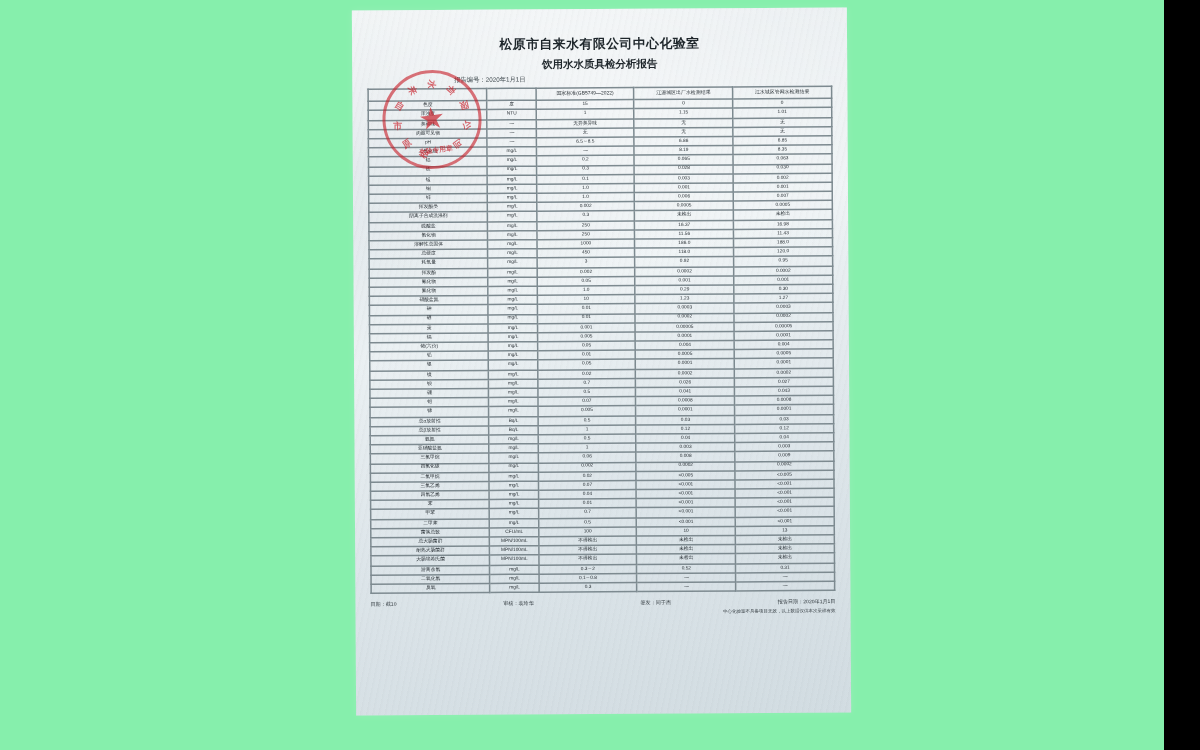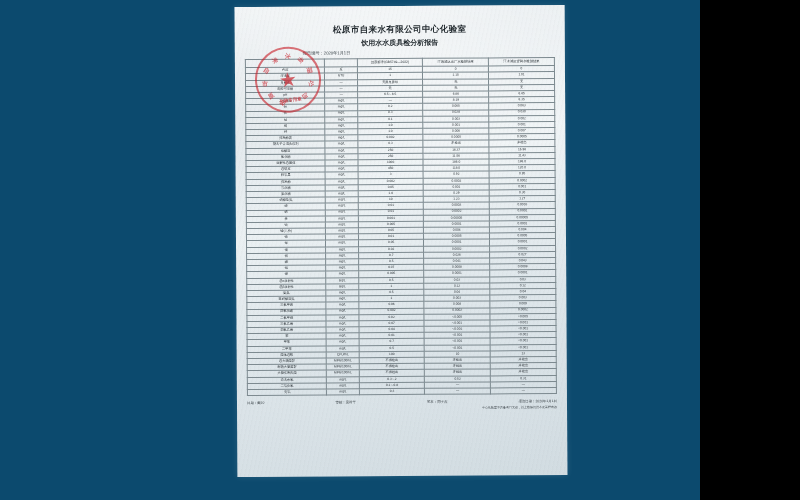--- a/index.html
+++ b/index.html
@@ -1,17 +1,17 @@
 <!DOCTYPE html>
 <html><head>
 <meta charset="utf-8">
 <style>
   html,body{margin:0;padding:0;background:#000;}
   body{width:800px;height:500px;overflow:hidden;font-family:"Liberation Sans",sans-serif;}
-  #stage{position:relative;width:700px;height:500px;background:#0c4a6e;}
+  #stage{position:relative;width:776px;height:500px;background:#86efac;}
 
   
   #paper{
     position:absolute;
     left:236px;top:6px;width:330px;height:470px;
     background:linear-gradient(160deg,#e9eef0 0%,#dfe6ea 18%,#eef3f5 40%,#e3eaee 65%,#d8e1e6 100%);
     box-shadow:0 0 6px rgba(255,255,255,.12);
     transform:rotate(-0.35deg);
   }
   #sheen{

